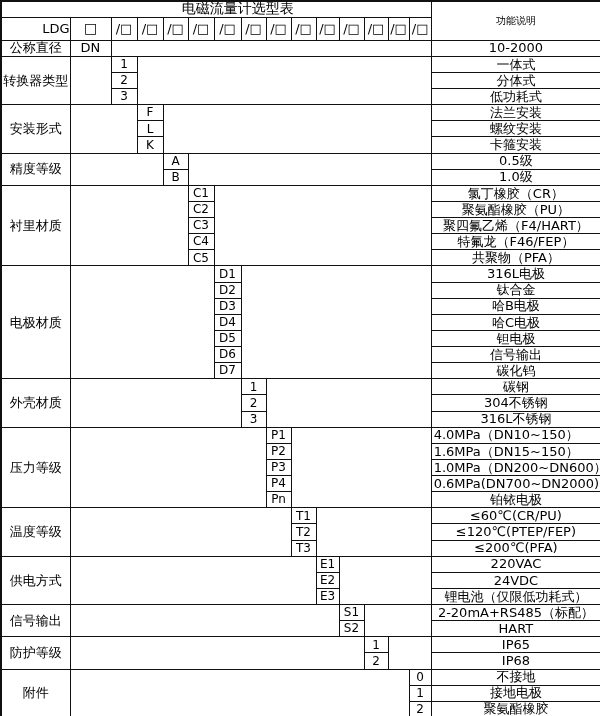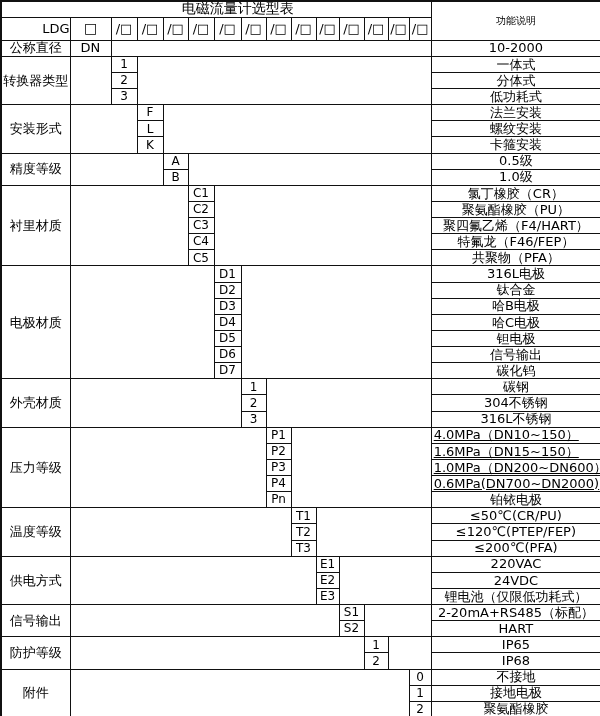--- a/index.html
+++ b/index.html
@@ -21,21 +21,21 @@
   tr.r-body{height:16.14px;}
   td.title{font-size:14px;font-weight:normal;padding-left:43px;font-family:Liberation Mono, monospace;}
   td.fheader{font-size:10px;}
   td.prefix{text-align:right;padding-left:18px;}
   td.dnbox{font-size:14px;}
   td.slot{font-size:13px;}
   td.label{font-size:13px;}
   td.dncode{text-align:left;padding-left:10px;font-size:13px;}
   td.code{font-size:12px;}
   td.desc{font-size:13px;}
-  td.desc.left{text-align:left;padding-left:2px;text-decoration:underline;}
+  td.desc.left{text-align:left;padding-left:2px;}
 </style>
 </head>
 <body>
 
 <table>
   <colgroup>
     <col style="width:69px">
       <col style="width:41px">
     <col style="width:26px">
       <col style="width:26px">
@@ -213,21 +213,21 @@
       </tr>
       <tr class="r-body">
         <td class="code">Pn</td>
         <td class="desc">铂铱电极</td>
       </tr>
       <tr class="r-body">
         <td class="label" rowspan="3">温度等级</td>
         <td class="spacer" rowspan="3" colspan="8"></td>
         <td class="code">T1</td>
         <td class="spacer" rowspan="3" colspan="5"></td>
-        <td class="desc">≤50℃(CR/PU)</td>
+        <td class="desc">≤60℃(CR/PU)</td>
       </tr>
       <tr class="r-body">
         <td class="code">T2</td>
         <td class="desc">≤120℃(PTEP/FEP)</td>
       </tr>
       <tr class="r-body">
         <td class="code">T3</td>
         <td class="desc">≤200℃(PFA)</td>
       </tr>
       <tr class="r-body">

